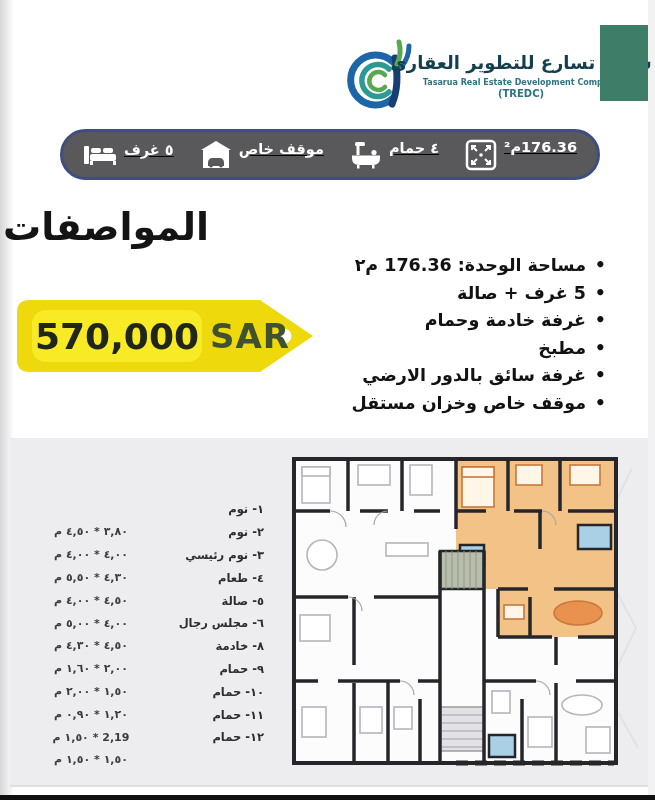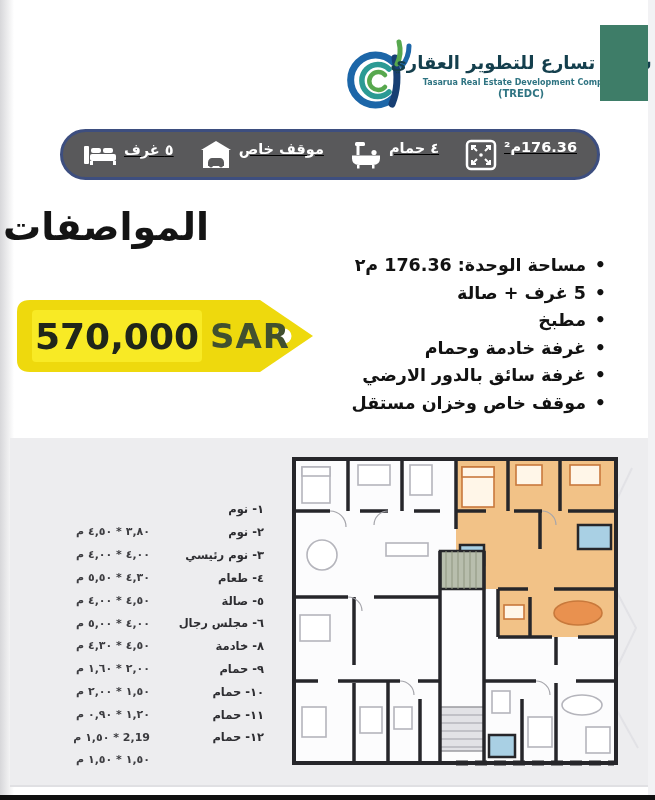--- a/index.html
+++ b/index.html
@@ -31,32 +31,32 @@
   .bullet-list{position:absolute;right:37px;top:240px;width:430px;margin:12px;padding:0;
                list-style:none;direction:rtl;text-align:right;}
   .bullet-list li{position:relative;padding-right:20px;font-size:17.5px;font-weight:700;
                   color:#121212;line-height:27.5px;}
   .bullet-list li::before{content:"•";position:absolute;right:0;top:0;color:#111;}
 
   
   .price-tag{position:absolute;left:16px;top:299px;width:298px;height:74px;}
   .price-tag svg{position:absolute;left:0;top:0;}
   .price-amount{position:absolute;left:16px;top:11px;width:170px;height:52px;
-                background:#f8ea25;border-radius:4px;display:flex;align-items:center;
+                background:#f8ea25;border-radius:14px;display:flex;align-items:center;
                 justify-content:center;font-size:36px;font-weight:800;color:#20261a;}
   .price-cur{position:absolute;left:194px;top:11px;height:52px;display:flex;align-items:center;
              font-size:34px;font-weight:800;color:#41502f;letter-spacing:1px;}
 
   
   .plan-panel{position:absolute;left:10px;top:438px;width:638px;height:349px;
               background:#ededef;border-bottom:2px solid #e0e0e3;box-sizing:border-box;}
   .panel-decor{position:absolute;right:6px;top:10px;}
   .dims-table{position:absolute;left:22px;top:60px;width:232px;}
   .dim-row{display:flex;justify-content:space-between;align-items:center;height:22.8px;}
-  .dim-size{width:118px;text-align:right;font-size:11px;font-weight:700;color:#3c3c40;
+  .dim-size{width:118px;text-align:center;font-size:11px;font-weight:700;color:#3c3c40;
             direction:ltr;unicode-bidi:bidi-override;white-space:nowrap;margin-top:45px;}
   .dim-name{width:106px;text-align:right;font-size:11.5px;font-weight:700;color:#2e2e32;
             direction:rtl;white-space:nowrap;}
   .plan-wrap{position:absolute;left:275px;top:17px;}
 
   .bottom-bar{position:absolute;left:0;bottom:0;width:100%;height:5px;background:#101010;}
 </style>
 </head>
 <body>
 
@@ -130,22 +130,22 @@
         </g>
       </svg>
       <span class="spec-label">176.36م²</span>
     </div>
   </div>
 
   <div class="spec-title">المواصفات</div>
   <ul class="bullet-list">
     <li>مساحة الوحدة: 176.36 م٢</li>
     <li>5 غرف + صالة</li>
+    <li>غرفة خادمة وحمام</li>
     <li>مطبخ</li>
-    <li>غرفة خادمة وحمام</li>
     <li>غرفة سائق بالدور الارضي</li>
     <li>موقف خاص وخزان مستقل</li>
   </ul>
 
   <div class="price-tag">
     <svg width="298" height="74" viewBox="0 0 298 74">
       <path d="M14,1 H244 L297,37 L244,73 H14 Q1,73 1,61 V13 Q1,1 14,1 Z" fill="#eed90d"></path>
       <circle cx="268" cy="37" r="7.5" fill="#ffffff"></circle>
     </svg>
     <div class="price-amount">570,000</div>

